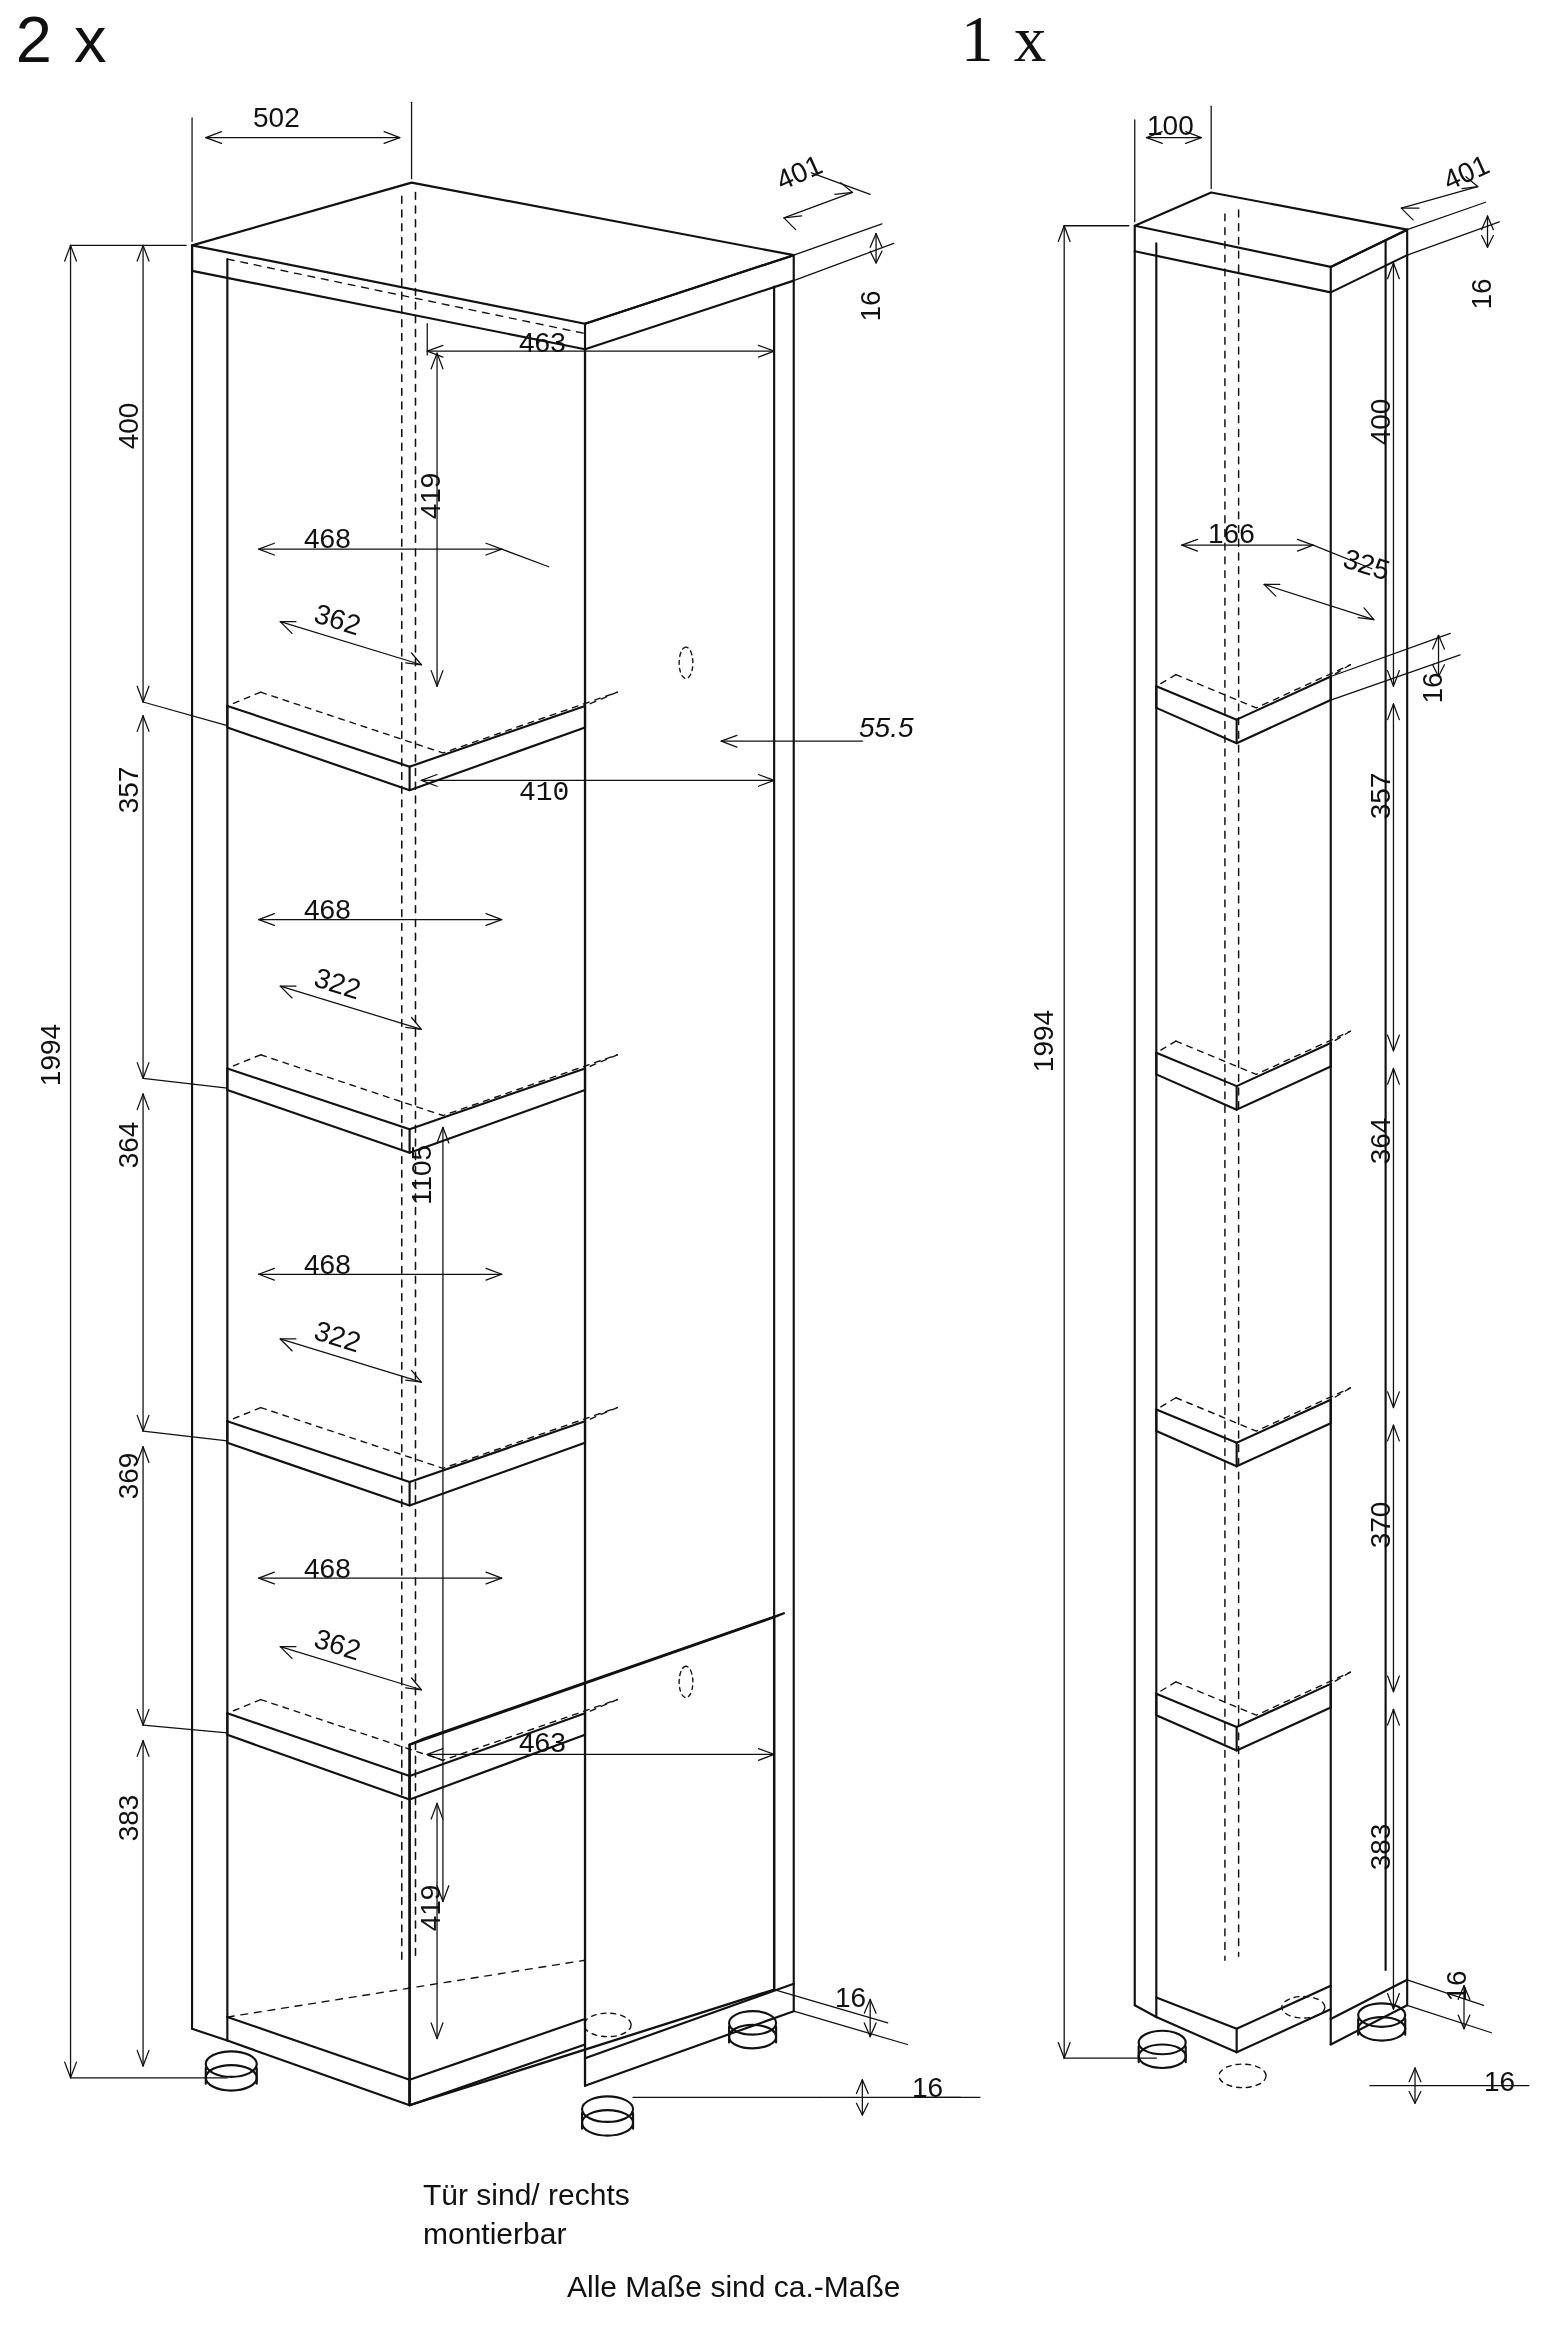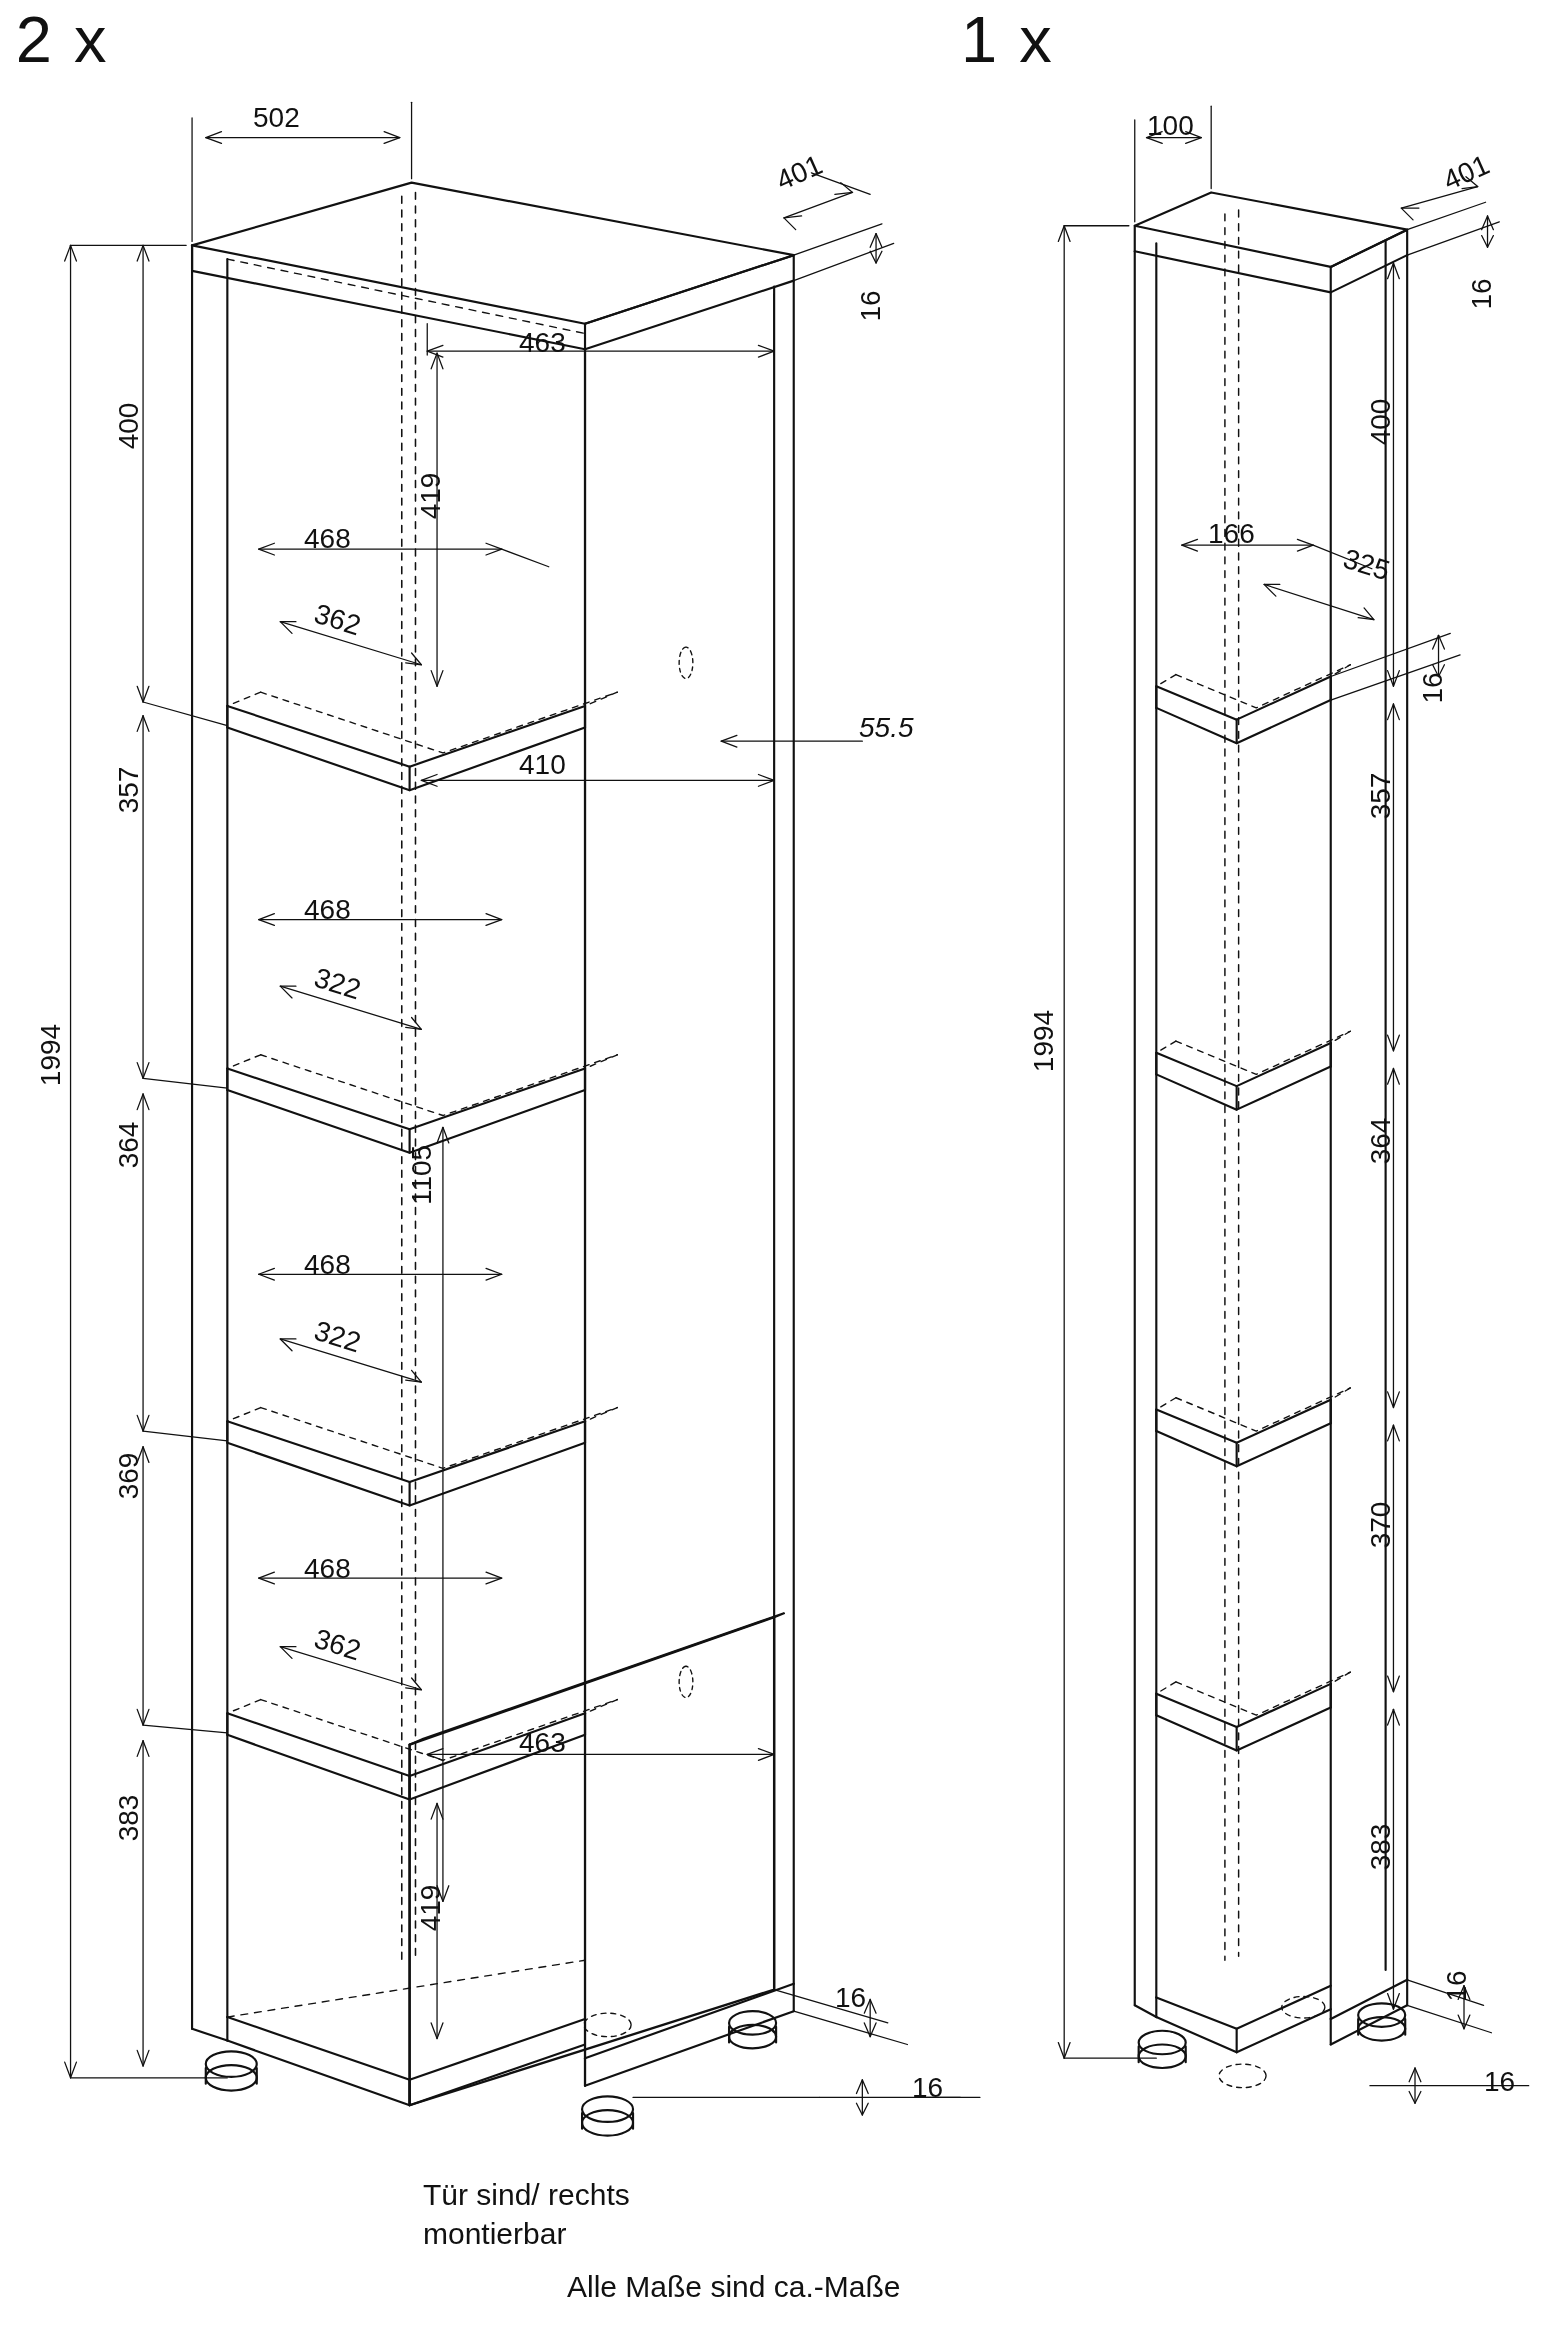--- a/index.html
+++ b/index.html
@@ -29,21 +29,21 @@
   }
   .qty {
     position: absolute;
     font-size: 65px;
     font-weight: 400;
     letter-spacing: 2px;
     color: #111;
     white-space: nowrap;
   }
   .qty-left { left: 15.7px; top: 2px; }
-  .qty-right { left: 961px; top: 2px; }
+  .qty-right { left: 961px; top: 2px; font-family: Liberation Serif, serif; }
   .dim {
     position: absolute;
     font-size: 28px;
     color: #111;
     white-space: nowrap;
     transform-origin: 50% 50%;
   }
   .note {
     position: absolute;
     font-size: 30px;
@@ -438,21 +438,21 @@
 
   <div class="dim" style="left:304px; top:894px;">468</div>
   <div class="dim" style="left:314px; top:968px; transform:rotate(17deg);">322</div>
 
   <div class="dim" style="left:304px; top:1249px;">468</div>
   <div class="dim" style="left:314px; top:1321px; transform:rotate(17deg);">322</div>
 
   <div class="dim" style="left:304px; top:1553px;">468</div>
   <div class="dim" style="left:314px; top:1629px; transform:rotate(17deg);">362</div>
 
-  <div class="dim" style="left:519px; top:749px;">410</div>
+  <div class="dim" style="left:519px; top:777px;font-family:Liberation Mono, monospace;">410</div>
   <div class="dim" style="left:859px; top:712px;font-style:italic;">55.5</div>
   <div class="dim" style="left:392px; top:1159px; transform:rotate(-90deg);">1105</div>
 
   <div class="dim" style="left:519px; top:1727px;">463</div>
   <div class="dim" style="left:408px; top:1892px; transform:rotate(-90deg);">419</div>
 
   <div class="dim" style="left:835px; top:1982px;">16</div>
   <div class="dim" style="left:912px; top:2072px;">16</div>
 
   <div class="dim" style="left:1147px; top:110px;">100</div>

